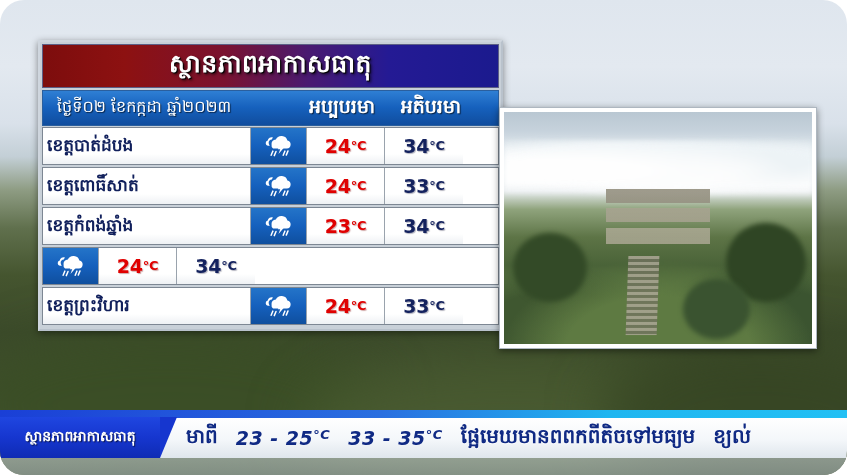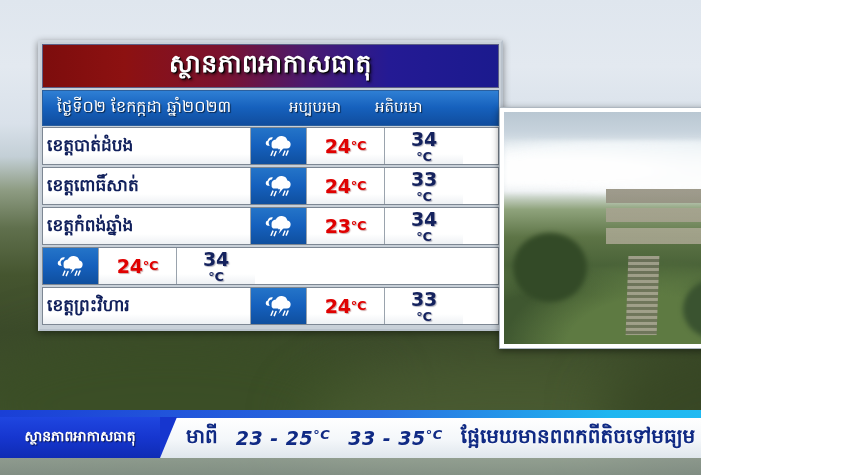--- a/index.html
+++ b/index.html
@@ -7,35 +7,36 @@
 
   html, body {
     width:847px; height:475px;
     overflow:hidden;
     font-family:"DejaVu Sans", sans-serif;
   }
 
   
   .stage {
     position:relative;
-    width:701px; height:475px;
+    width:847px; height:475px;
     background:
       linear-gradient(180deg,
         #dfe6ee 0%,
         #e3e9f0 14%,
         #d9e1ea 26%,
         #c3cfd6 33%,
         #8e9c83 40%,
         #60704d 48%,
         #45552f 58%,
         #3b4a2a 70%,
         #404f2d 82%,
         #495735 92%,
         #3f4d2c 100%);
     overflow:hidden;
+    border-radius:24px;
   }
   .bg-blur-a, .bg-blur-b, .bg-blur-c {
     position:absolute; border-radius:50%;
     filter:blur(26px); pointer-events:none;
   }
   .bg-blur-a { left:-40px; top:330px; width:420px; height:150px;
                background:rgba(58,78,36,.85); }
   .bg-blur-b { left:300px; top:355px; width:420px; height:140px;
                background:rgba(74,92,48,.7); }
   .bg-blur-c { left:600px; top:340px; width:320px; height:150px;
@@ -85,22 +86,22 @@
   .hdr-date {
     flex:0 0 246px;
     padding-left:14px;
     font-size:16px; font-weight:normal;
     text-shadow:1px 1px 1px rgba(0,0,0,.65);
     white-space:nowrap;
   }
   .hdr-icon-sp { flex:0 0 0px; }
   .hdr-min, .hdr-max {
     flex:0 0 86px;
-    text-align:left;
-    font-size:15px; font-weight:normal;
+    text-align:right;
+    font-size:19px; font-weight:bold;
     text-shadow:1px 1px 1px rgba(0,0,0,.65);
     white-space:nowrap;
   }
 
   
   .rows { margin-top:1px; }
   .row {
     display:flex; align-items:stretch;
     height:38px;
     margin-bottom:2px;
@@ -126,21 +127,21 @@
   .cell-min, .cell-max {
     flex:0 0 78px;
     display:flex; align-items:center; justify-content:center;
     background:linear-gradient(180deg,#ffffff 0%,#ffffff 72%,#eef1f4 100%);
     font-size:19px; font-weight:bold;
     letter-spacing:-.3px;
   }
   .cell-min { color:#e00000; border-right:1px solid #9aa3ad;
               text-shadow:1px 1px 1px rgba(120,0,0,.35); }
   .cell-max { color:#14225e;
-              text-shadow:1px 1px 1px rgba(0,0,40,.3);flex-direction:column; }
+              text-shadow:1px 1px 1px rgba(0,0,40,.3); }
   .deg { font-size:13px; vertical-align:top; position:relative; top:-1px; }
 
   
   .wx-icon { width:36px; height:28px; display:block; }
 
   
   .photo-wrap {
     position:absolute; left:499px; top:107px;
     width:318px; height:242px;
     background:#fff;

